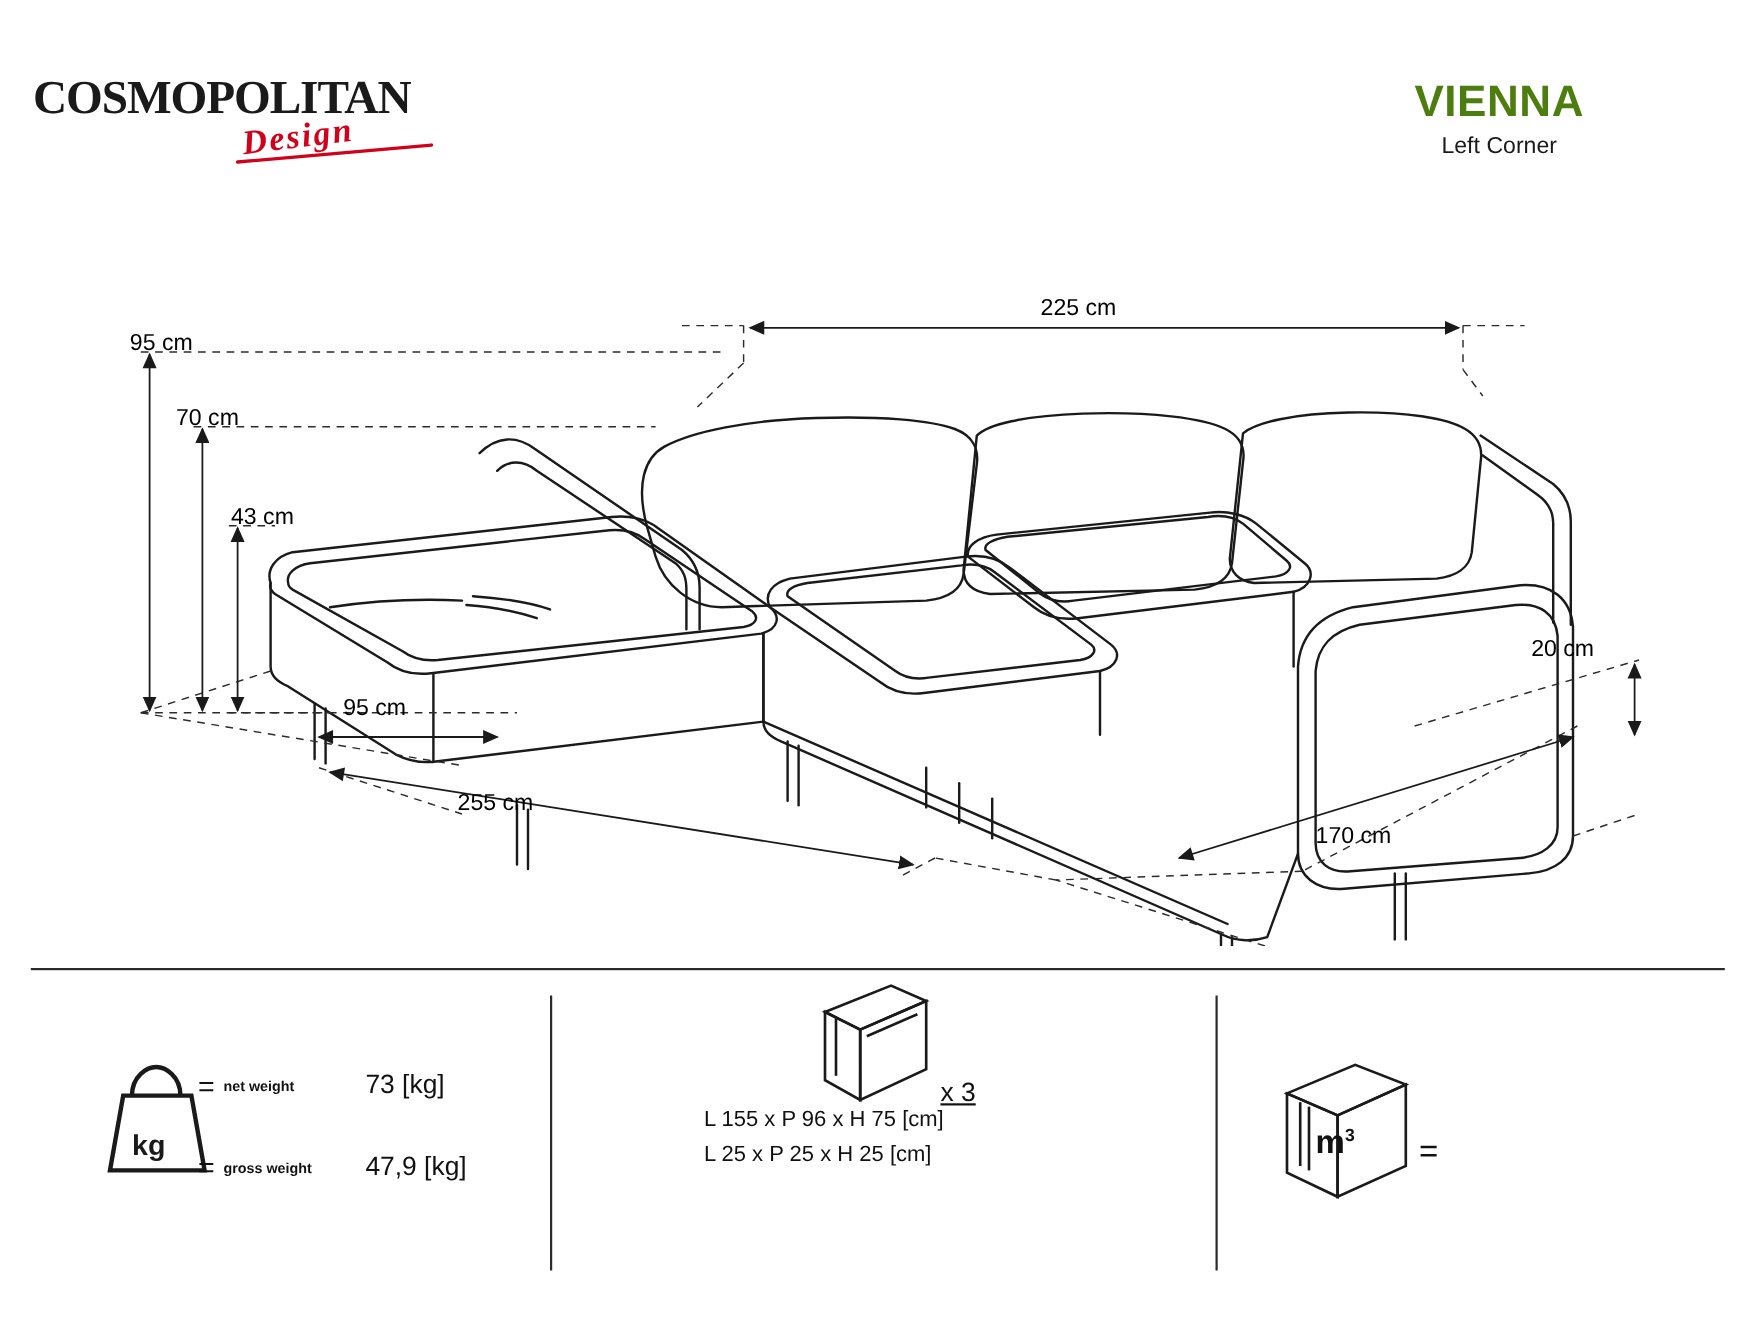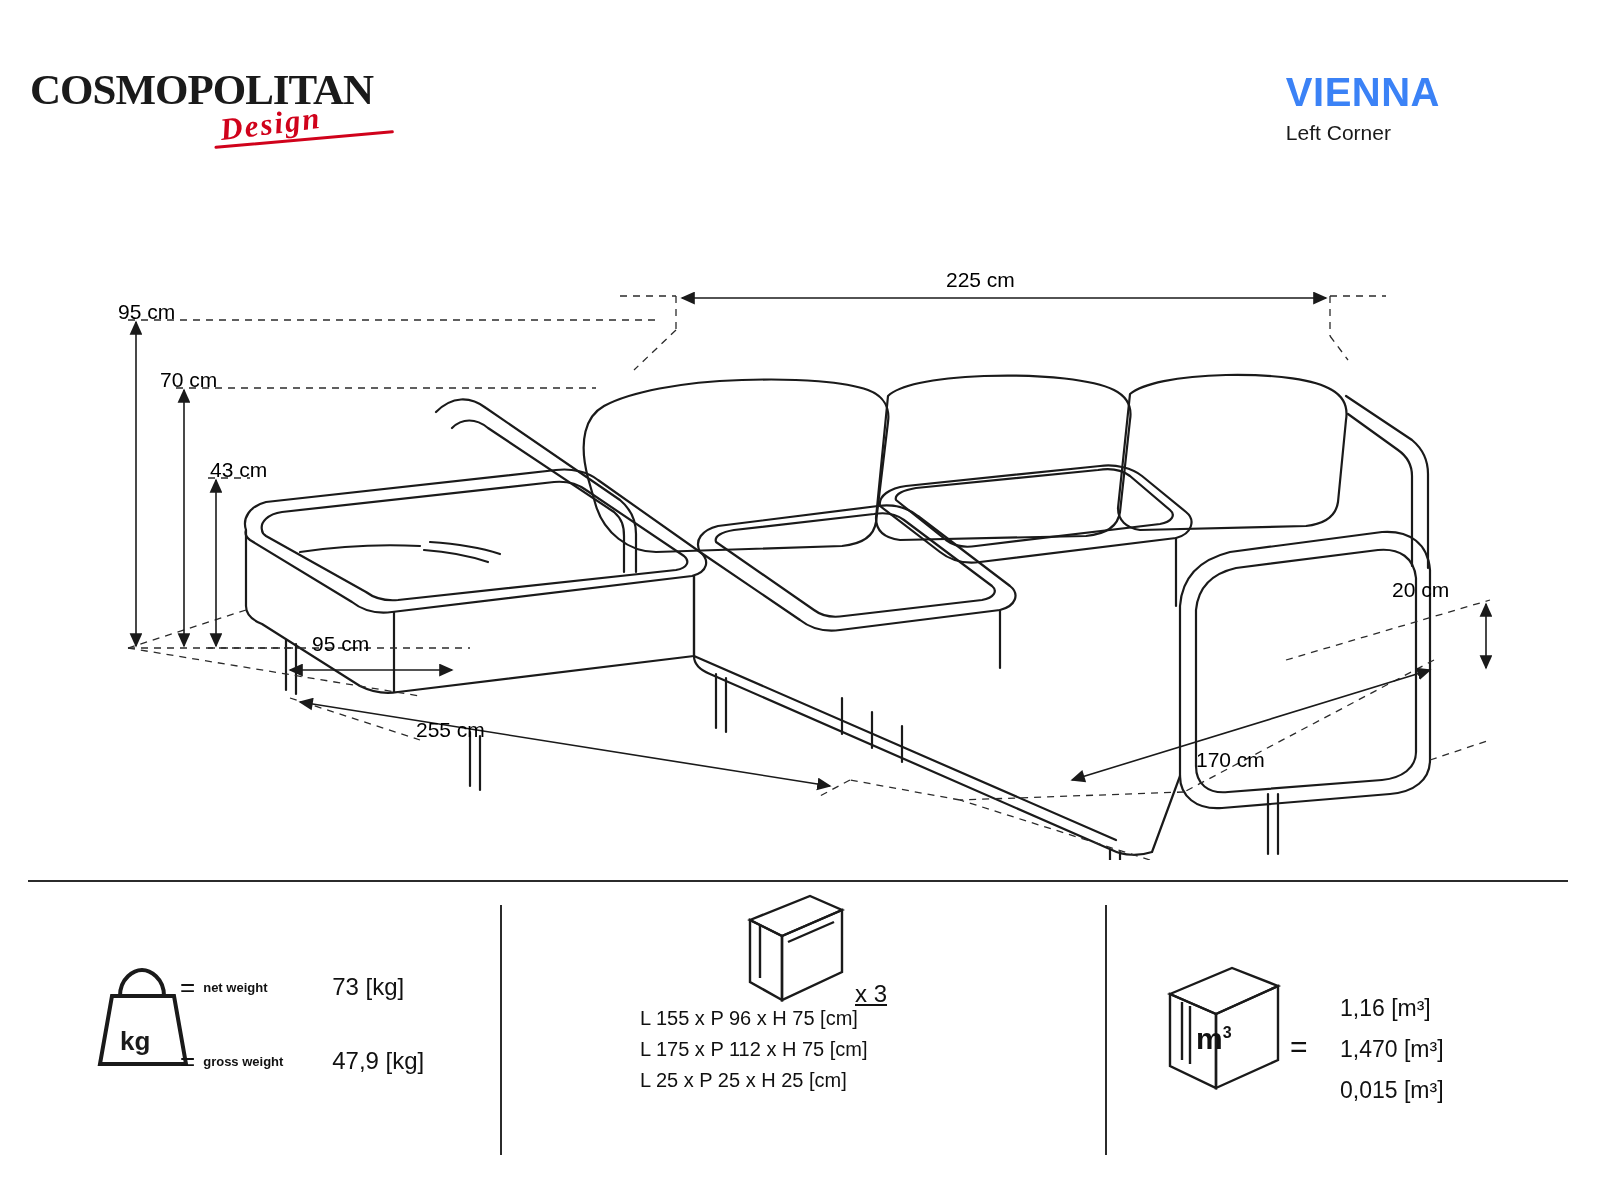--- a/index.html
+++ b/index.html
@@ -25,22 +25,22 @@
     font-family:"Liberation Serif", serif;
     font-style:italic;font-weight:bold;font-size:31px;
     color:#d0021b;letter-spacing:2px;
     transform:rotate(-7deg);
   }
   .brand-script::after{
     content:"";position:absolute;left:-8px;top:36px;width:180px;height:3px;
     background:#d0021b;transform:rotate(2deg);border-radius:2px;
   }
   .model{position:absolute;right:160px;top:70px;text-align:left;}
-  .model-name{font-size:40px;font-weight:bold;letter-spacing:.5px;color:#3b82f6;}
-  .model-sub{font-size:21px;color:#1a1a1a;margin-top:6px;}
+  .model-name{font-size:40px;font-weight:bold;letter-spacing:.5px;color:#4d7c0f;}
+  .model-sub{font-size:21px;color:#1a1a1a;margin-top:6px;text-align:center;}
 
   
   .diagram{position:absolute;left:0;top:200px;width:1600px;height:650px;}
   svg.draw{position:absolute;left:0;top:0;width:1600px;height:660px;}
 
   .dim-label{
     position:absolute;font-size:21px;color:#000000;white-space:nowrap;
   }
 
   
@@ -240,38 +240,32 @@
         <path d="M20 36 L20 88"></path>
         <path d="M48 52 L94 32"></path>
       </g>
     </svg>
   </div>
   <div class="xq">x 3</div>
 
   <div class="boxes">
     <div style="margin-top:112px;">
       <div class="box-line">L 155  x P 96 x H 75 [cm]</div>
-      <div class="box-line">L 175  x P 112 x H 75 [cm]</div>
       <div class="box-line">L 25  x P 25 x H 25 [cm]</div>
     </div>
   </div>
 
   <div style="position:absolute;left:1160px;top:960px;">
     <svg width="130" height="140" viewBox="0 0 130 140">
       <g fill="none" stroke="#1a1a1a" stroke-width="2.4">
         <path d="M10 34 L72 8 L118 26 L56 54 Z"></path>
         <path d="M10 34 L10 106 L56 128 L56 54 Z"></path>
         <path d="M56 54 L118 26 L118 100 L56 128 Z"></path>
         <path d="M22 42 L22 100"></path>
         <path d="M30 46 L30 104"></path>
       </g>
     </svg>
   </div>
   <div class="m3txt"><span>m</span><span class="m3sup">3</span></div>
 
   <div class="vol-eq">=</div>
-  <div class="vol-vals">
-    <div>1,16 [m³]</div>
-    <div>1,470 [m³]</div>
-    <div>0,015 [m³]</div>
-  </div>
 
 </div>
 
 </body></html>

